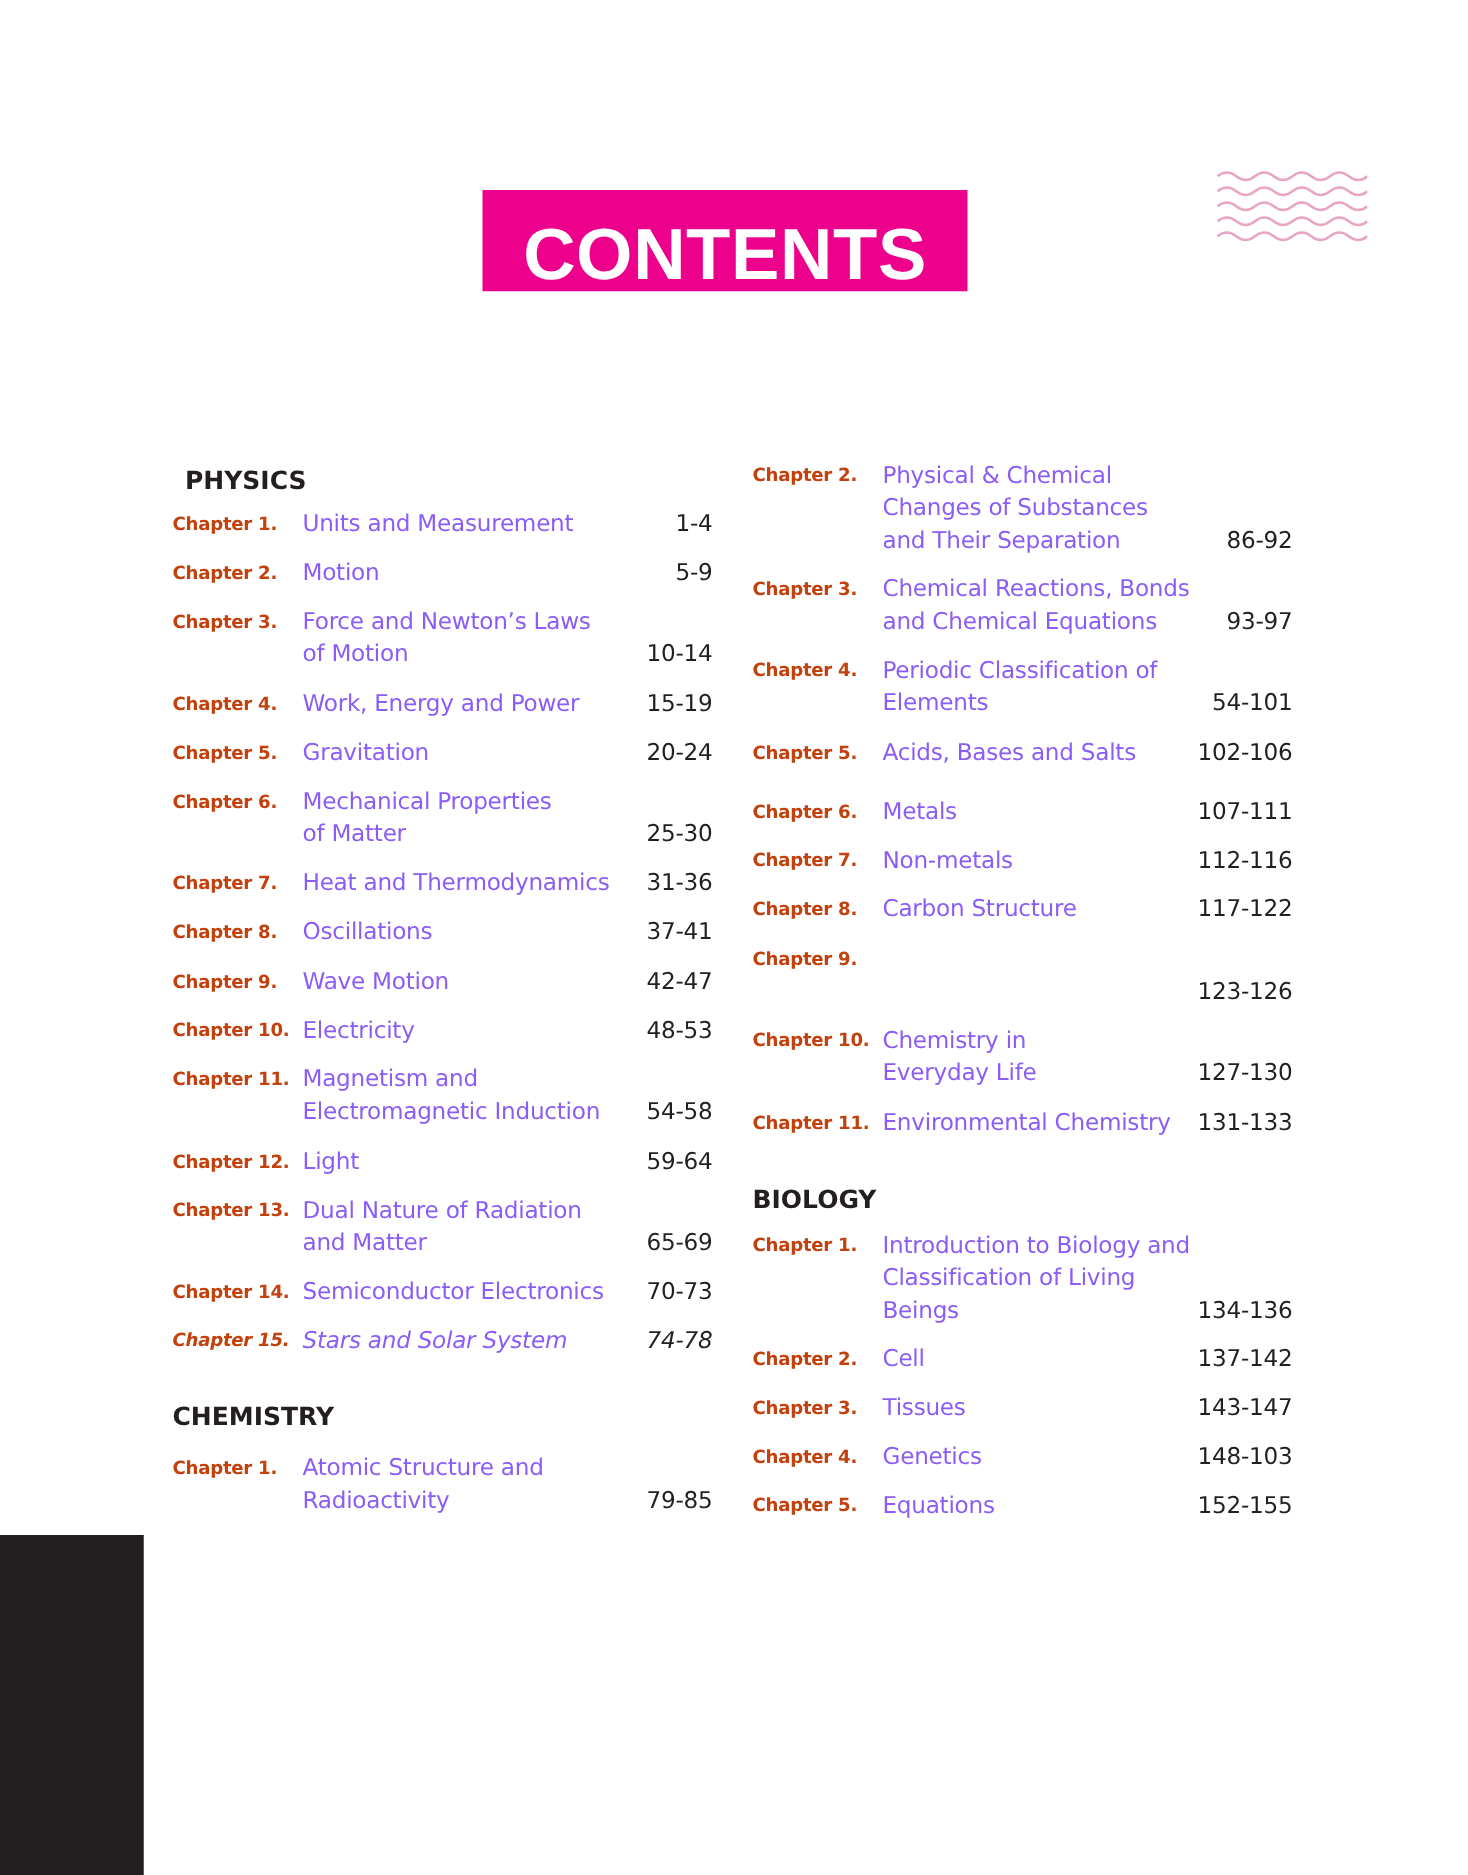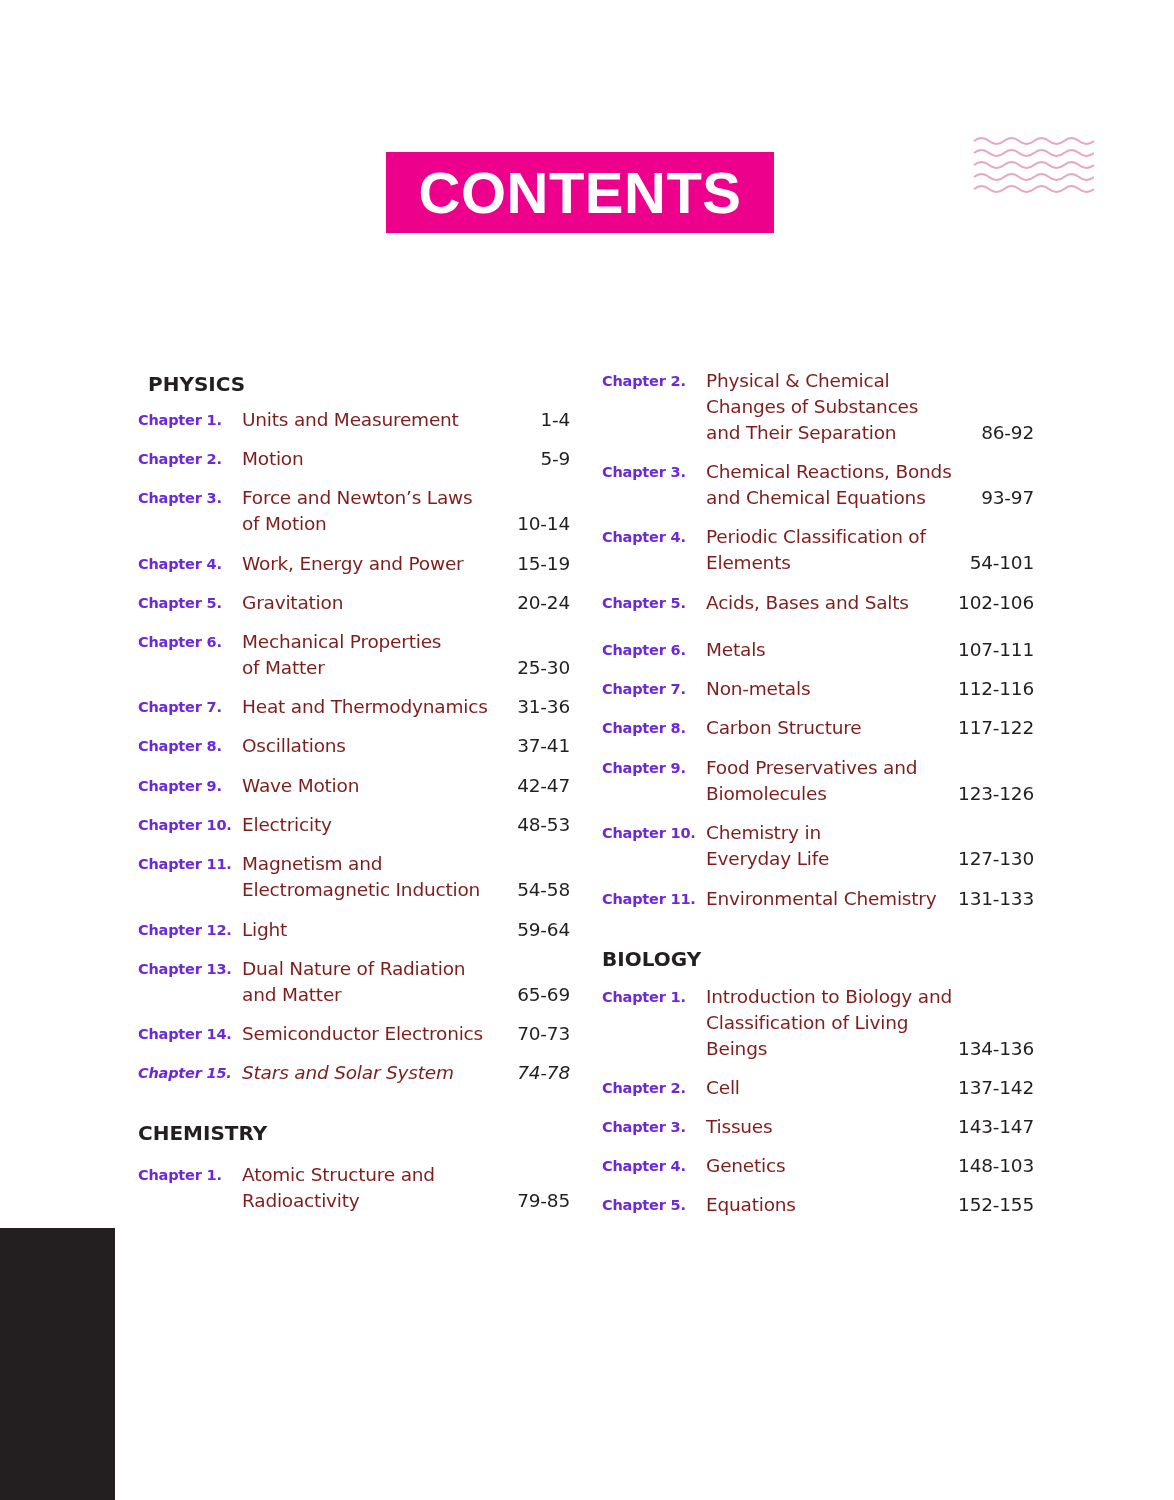--- a/index.html
+++ b/index.html
@@ -1,29 +1,29 @@
 <!DOCTYPE html>
 <html><head>
 <meta charset="utf-8">
 <style>
   html, body { margin:0; padding:0; }
   body { width:1174px; height:1500px; background:#ffffff; position:relative; overflow:hidden;
          font-family:"DejaVu Sans", sans-serif; color:#231f20; }
   .title-box { position:absolute; left:386px; top:152px; width:388px; height:81px; background:#ec008c;
-               display:flex; align-items:center; justify-content:center; }
+               display:flex; align-items:flex-end; justify-content:center; }
   .title-text { color:#ffffff; font-family:"Liberation Sans", sans-serif; font-weight:bold; font-size:58px;
                 letter-spacing:0.5px; line-height:1; }
   .waves { position:absolute; left:972px; top:135px; width:122px; height:62px; }
   .side-block { position:absolute; left:0; top:1228px; width:115px; height:272px; background:#231f20; }
   .section-head { position:absolute; font-family:"DejaVu Sans", sans-serif; font-weight:bold; font-size:20px;
                   color:#231f20; line-height:24px; }
   .entry { position:absolute; width:432px; }
   .chap { position:absolute; left:0; top:2px; font-family:"DejaVu Sans", sans-serif; font-weight:bold;
-          font-size:14.5px; color:#6d28d9; white-space:nowrap; line-height:22px; letter-spacing:-0.2px; }
-  .ttl { position:absolute; left:104px; top:0; font-size:18.5px; line-height:26px; color:#7f1d1d;
+          font-size:14.5px; color:#c2410c; white-space:nowrap; line-height:22px; letter-spacing:-0.2px; }
+  .ttl { position:absolute; left:104px; top:0; font-size:18.5px; line-height:26px; color:#8b5cf6;
          white-space:pre-line; width:260px; letter-spacing:-0.2px; }
   .pg { position:absolute; right:0; font-size:18.5px; line-height:26px; color:#231f20; text-align:right;
         white-space:nowrap; letter-spacing:-0.2px; }
 </style>
 </head>
 <body>
 
 <div class="title-box">
   <span class="title-text">CONTENTS</span>
 </div>
@@ -164,22 +164,20 @@
       <span class="ttl">Non-metals</span>
       <span class="pg" style="top:0px">112-116</span>
     </div>
     <div class="entry" style="left: 602px; top: 715px; height: 26px;">
       <span class="chap">Chapter 8.</span>
       <span class="ttl">Carbon Structure</span>
       <span class="pg" style="top:0px">117-122</span>
     </div>
     <div class="entry" style="left: 602px; top: 755px; height: 52px;">
       <span class="chap">Chapter 9.</span>
-      <span class="ttl">Food Preservatives and
-Biomolecules</span>
       <span class="pg" style="top:26px">123-126</span>
     </div>
     <div class="entry" style="left: 602px; top: 820px; height: 52px;">
       <span class="chap">Chapter 10.</span>
       <span class="ttl">Chemistry in
 Everyday Life</span>
       <span class="pg" style="top:26px">127-130</span>
     </div>
     <div class="entry" style="left: 602px; top: 886px; height: 26px;">
       <span class="chap">Chapter 11.</span>

